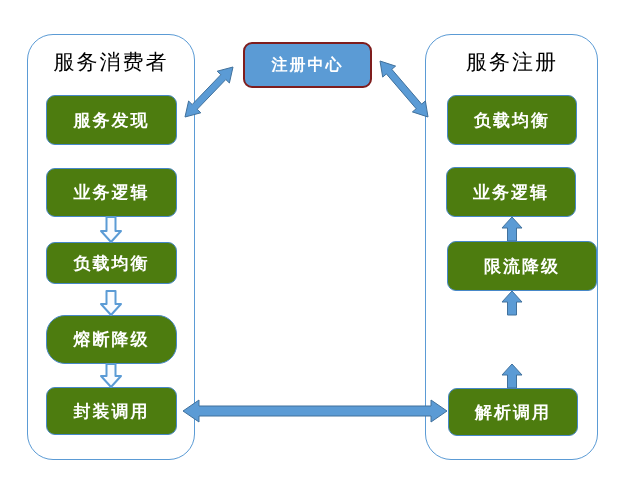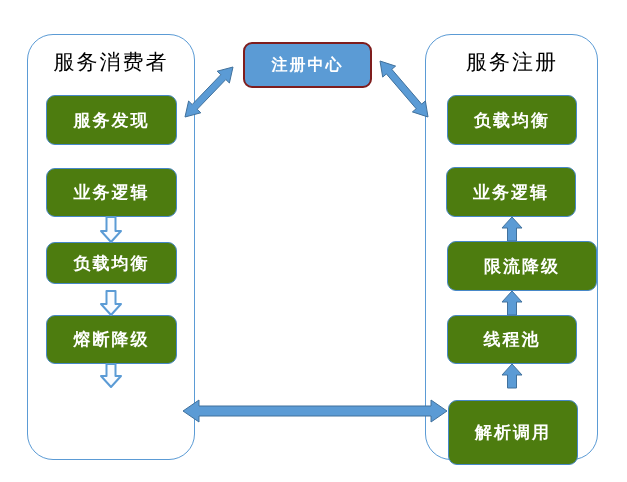--- a/index.html
+++ b/index.html
@@ -29,54 +29,54 @@
   svg.arrows{position:absolute;left:0;top:0;width:627px;height:482px;pointer-events:none;}
   .arrow-outline{fill:#FAFCFF;stroke:#5B9BD5;stroke-width:2;stroke-linejoin:round;}
   .arrow-solid{fill:#5B9BD5;stroke:#41719C;stroke-width:1;stroke-linejoin:round;}
 
   
   .c-left{left:27px;top:34px;width:168px;height:426px;}
   .t-left{left:45px;top:48px;width:132px;}
   .lb0{left:46px;top:95px;width:131px;height:50px;}
   .lb1{left:46px;top:168px;width:131px;height:49px;}
   .lb2{left:46px;top:242px;width:131px;height:42px;}
-  .lb3{left:46px;top:315px;width:131px;height:49px;}
+  .lb3{left:46px;top:315px;width:131px;height:49px;border-radius:19px;}
   .lb4{left:46px;top:387px;width:131px;height:48px;}
 
   
   .c-right{left:425px;top:34px;width:173px;height:426px;}
   .t-right{left:446px;top:48px;width:132px;}
   .rb0{left:447px;top:95px;width:130px;height:50px;}
   .rb1{left:446px;top:167px;width:130px;height:50px;}
   .rb2{left:447px;top:241px;width:150px;height:50px;}
   .rb3{left:447px;top:315px;width:130px;height:49px;}
-  .rb4{left:448px;top:400px;width:130px;height:65px;}
+  .rb4{left:448px;top:388px;width:130px;height:48px;}
 </style>
 </head>
 <body>
 
 <div class="canvas">
 
   <div class="container c-left"></div>
   <div class="container c-right"></div>
 
   <div class="container-title t-left">服务消费者</div>
   <div class="container-title t-right">服务注册</div>
 
   <div class="registry">注册中心</div>
 
   <div class="node lb0">服务发现</div>
   <div class="node lb1">业务逻辑</div>
   <div class="node lb2">负载均衡</div>
   <div class="node lb3">熔断降级</div>
+  <div class="node lb4">封装调用</div>
 
   <div class="node rb0">负载均衡</div>
   <div class="node rb1">业务逻辑</div>
   <div class="node rb2">限流降级</div>
-  <div class="node rb3">线程池</div>
   <div class="node rb4">解析调用</div>
 
   <svg class="arrows" viewBox="0 0 627 482" xmlns="http://www.w3.org/2000/svg">
 
     <path class="arrow-solid" d="M185,117 L200.8,112.8 L197.2,109.3 L225.8,79.5 L229.4,83.0 L233,67 L217.2,71.2 L220.8,74.7 L192.2,104.5 L188.6,101.0 Z"></path>
 
     <path class="arrow-solid" d="M380,61 L382.7,77.1 L386.4,73.9 L416.2,108.7 L412.4,111.9 L428,117 L425.4,100.9 L421.6,104.1 L391.8,69.3 L395.6,66.1 Z"></path>
 
     <path class="arrow-solid" d="M183,411 L199,400 L199,406 L431,406 L431,400 L447,411 L431,422 L431,416 L199,416 L199,422 Z"></path>
 

